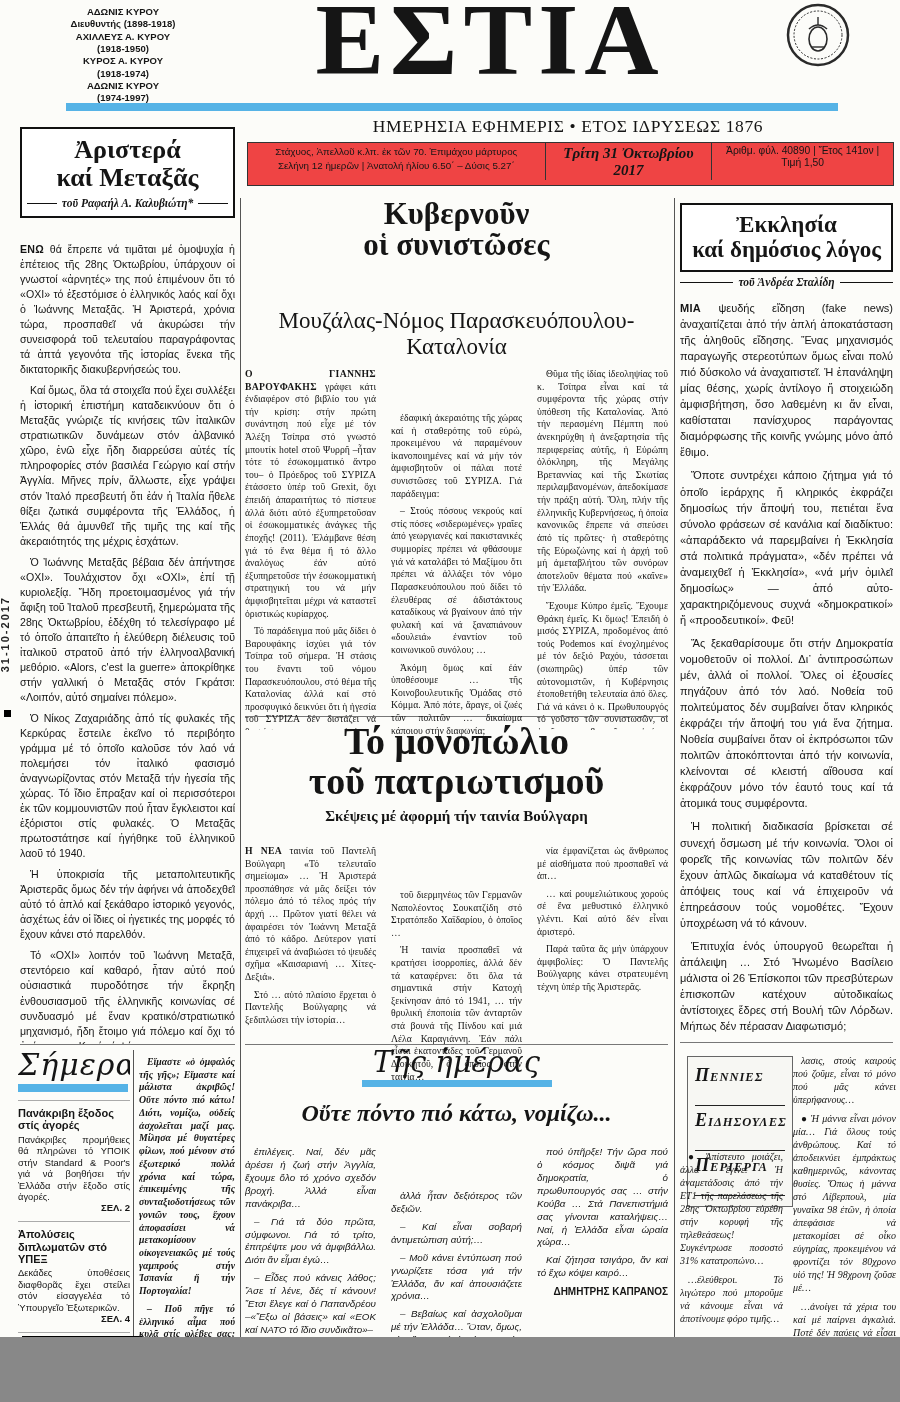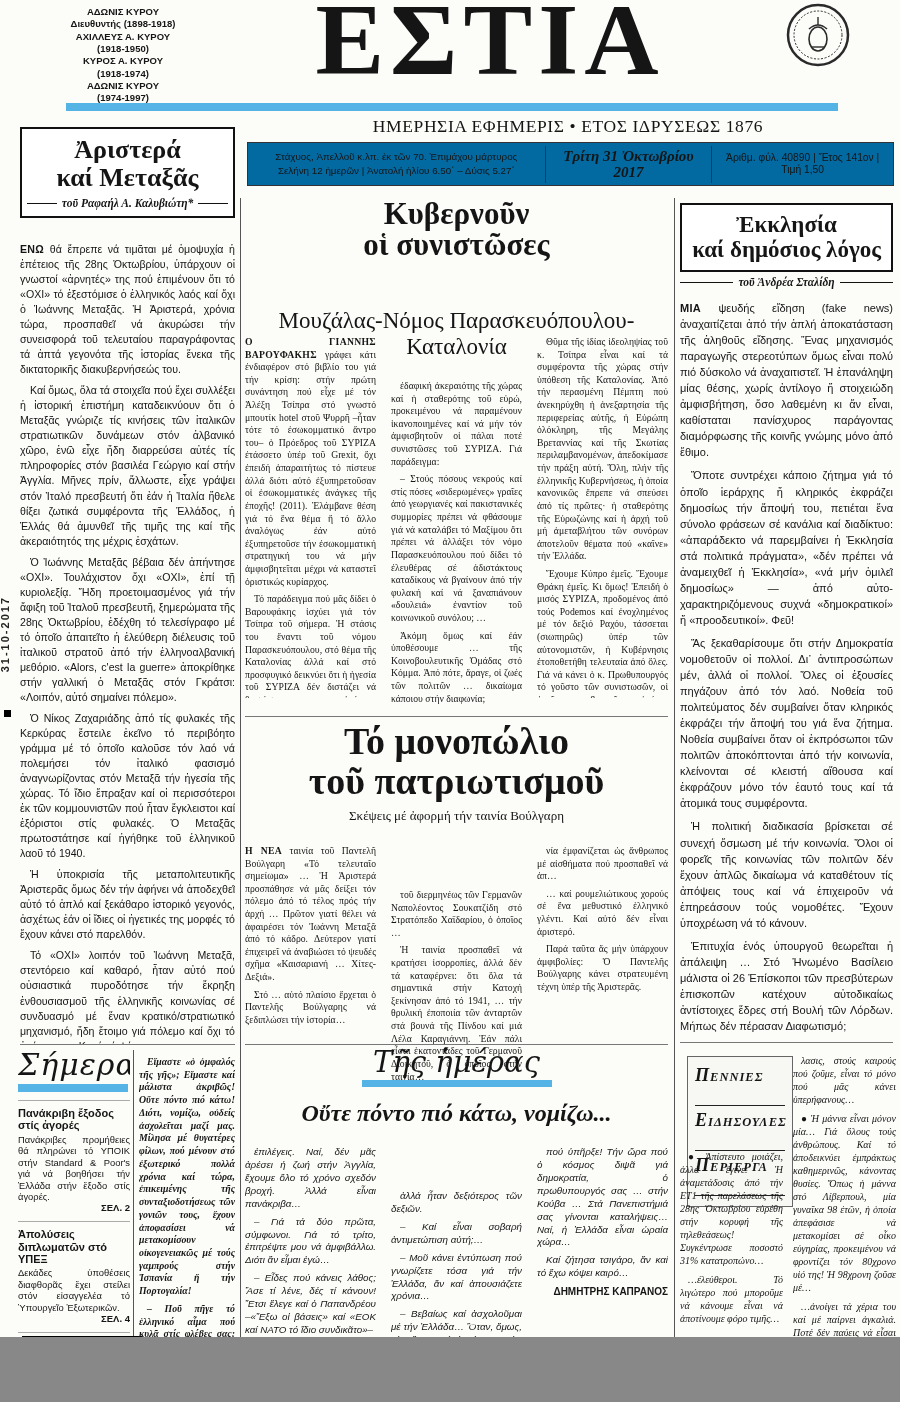--- a/index.html
+++ b/index.html
@@ -12,21 +12,21 @@
             font:bold 9.5px/1.3 "Liberation Sans",sans-serif;}
   .founders p{margin:0;}
   .logo{left:198px;top:-14px;width:584px;text-align:center;
         font-family:"Liberation Serif",serif;font-weight:bold;font-size:103px;
         line-height:1.05;letter-spacing:6px;transform:scaleY(.98);}
   .seal{left:786px;top:3px;width:64px;height:64px;}
   .bluebar{left:66px;top:103px;width:772px;height:8px;}
   .subtitle{left:240px;top:116px;width:656px;text-align:center;
             font-size:17.5px;letter-spacing:.6px;}
   .infobar{left:247px;top:142px;width:647px;height:44px;border:1px solid #333;
-           display:flex;align-items:center;box-sizing:border-box;background:#0369a1;}
+           display:flex;align-items:flex-start;box-sizing:border-box;background:#ef4444;}
   .infobar .cell{display:flex;flex-direction:column;justify-content:center;
                  text-align:center;padding:2px 4px;box-sizing:border-box;}
   .cell-cal{width:46%;font:9.8px/1.45 "Liberation Sans",sans-serif;}
   .cell-date{width:26%;border-left:1px solid #333;border-right:1px solid #333;
              font:bold italic 15px/1.1 "Liberation Serif",serif;}
   .cell-issue{width:28%;font:10.3px/1.2 "Liberation Sans",sans-serif;}
 
   
   .vrule{width:1px;background:#555;}
   .hrule{height:1px;background:#777;}
@@ -62,22 +62,22 @@
   .bc-corner{position:absolute;top:-1px;right:-1px;border:1px solid #000;background:#fff;
              font:8px/1.2 "Liberation Mono",monospace;padding:0 2px;}
   .bc-bars{height:38px;background:repeating-linear-gradient(90deg,#000 0 2px,#fff 2px 4px);}
   .bc-num{font:9px/1.4 "Liberation Mono",monospace;letter-spacing:1px;text-align:center;}
 
   
   .h-main{left:243px;width:427px;text-align:center;font-weight:bold;}
   .h1{top:198px;font-size:31px;line-height:1.0;}
   .sub1{top:308px;font-size:23px;font-weight:normal;}
   .h2{top:722px;font-size:38px;line-height:1.05;}
-  .sub2{top:808px;font-size:13px;font-weight:normal;}
-  .colbody{top:336px;width:131px;height:362px;overflow:hidden;
+  .sub2{top:808px;font-size:15px;font-weight:bold;}
+  .colbody{top:368px;width:131px;height:362px;overflow:hidden;
            font:9.7px/1.3 "Liberation Serif",serif;text-align:justify;}
   .colbody p{margin:0 0 5px;text-indent:9px;}
   .c1{left:245px;} .c2{left:391px;margin-top:44px;} .c3{left:537px;}
   .colbody2{top:845px;height:194px;}
 
   
   .tish-head{left:243px;top:1048px;width:427px;text-align:center;}
   .tish-title{font:italic 29px/1 "DejaVu Serif",serif;display:inline-block;}
   .tish-bar{width:190px;height:7px;margin:3px auto 0;}
   .tish-headline{left:243px;top:1100px;width:427px;text-align:center;

